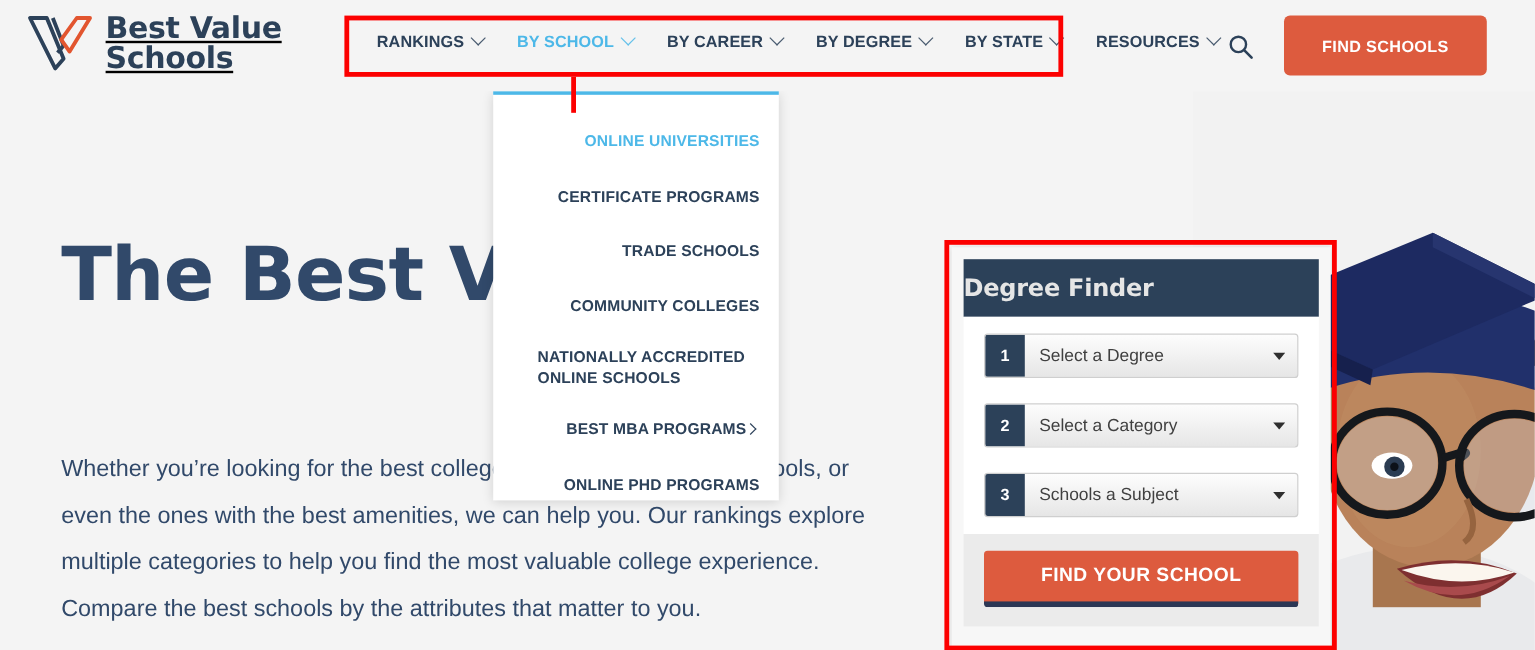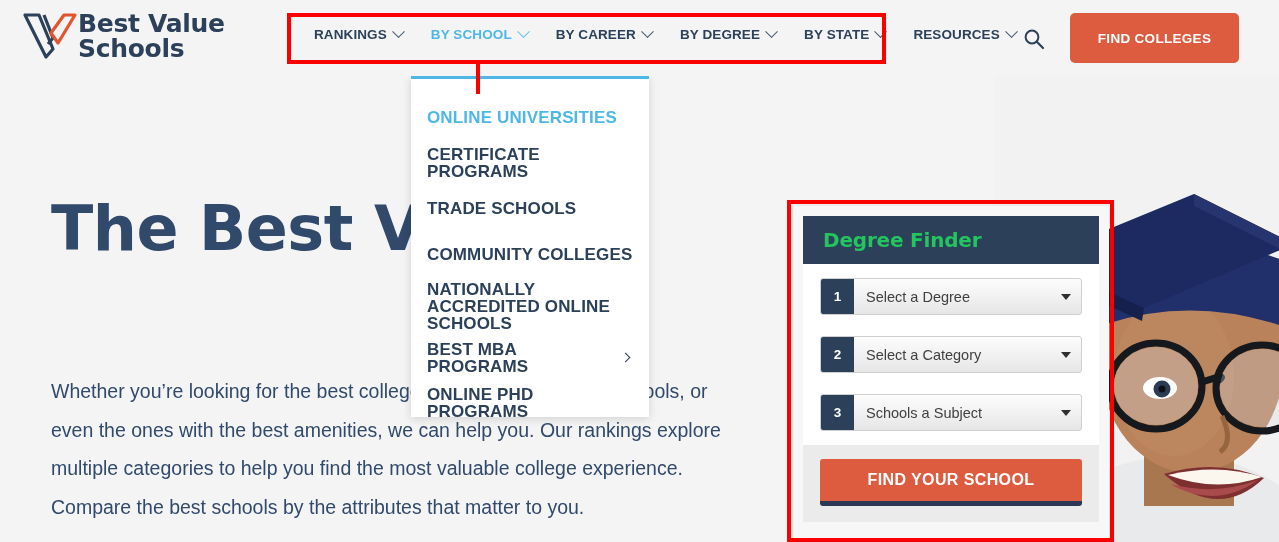--- a/index.html
+++ b/index.html
@@ -25,20 +25,22 @@
     background: #f4f4f4;
     z-index: 30;
   }
 
   .logo-wrap {
     position: absolute;
     left: 22px;
     top: 11px;
     display: flex;
     align-items: center;
+    gap: 10px;
+    text-decoration: underline;
   }
   .logo-mark { width: 56px; height: 50px; display: block; }
   .logo-text {
     font-family: "DejaVu Sans", sans-serif;
     font-weight: bold;
     font-size: 25px;
     line-height: 25px;
     color: #2c4159;
     letter-spacing: -0.3px;
   }
@@ -148,29 +150,29 @@
     top: 76px;
     width: 238px;
     height: 341px;
     background: #ffffff;
     border-top: 3px solid #4db8e8;
     box-shadow: 0 2px 9px rgba(0,0,0,0.14);
     z-index: 20;
     padding-top: 16px;
   }
   .dd-item {
-    font-size: 17px;
+    font-size: 13px;
     font-weight: bold;
     letter-spacing: 0.15px;
     color: #2c4159;
     padding: 0 16px;
     height: 45.5px;
     display: flex;
     align-items: center;
-    justify-content: flex-start;
+    justify-content: flex-end;
     cursor: pointer;
     line-height: 17px;
   }
   .dd-item.active { color: #4db8e8; }
   .dd-item.two-line { height: 58px; align-items: center; }
   .dd-arrow {
     display: inline-block;
     width: 7px; height: 7px;
     border-top: 1.6px solid #2c4159;
     border-right: 1.6px solid #2c4159;
@@ -186,24 +188,23 @@
     width: 316px;
     height: 334px;
     background: #f7f7f7;
     box-shadow: 0 1px 5px rgba(0,0,0,0.13);
     z-index: 10;
     padding: 10px;
   }
   .df-head {
     height: 48px;
     background: #2c4159;
-    color: #22c55e;
-    display: flex;
-    align-items: center;
-    padding-left: 20px;
+    color: #e5e5e5;
+    display: flex;
+    align-items: center;
     font-family: "DejaVu Sans", sans-serif;
     font-size: 20px;
     font-weight: bold;
     letter-spacing: -0.2px;
   }
   .df-body {
     background: #ffffff;
     padding: 14px 17px 10px 17px;
   }
   .df-row {
@@ -429,18 +430,18 @@
     </div>
   </nav>
 
   <div class="search-btn">
     <svg width="24" height="24" viewBox="0 0 24 24">
       <circle cx="10" cy="10" r="6.4" fill="none" stroke="#2c4159" stroke-width="2"></circle>
       <line x1="14.8" y1="14.8" x2="21" y2="21" stroke="#2c4159" stroke-width="2.2" stroke-linecap="round"></line>
     </svg>
   </div>
 
-  <button class="find-schools-btn">FIND COLLEGES</button>
+  <button class="find-schools-btn">FIND SCHOOLS</button>
 </div>
 
 <div class="anno anno-nav"></div>
 <div class="anno-line"></div>
 <div class="anno anno-df"></div>
 
 </body></html>

